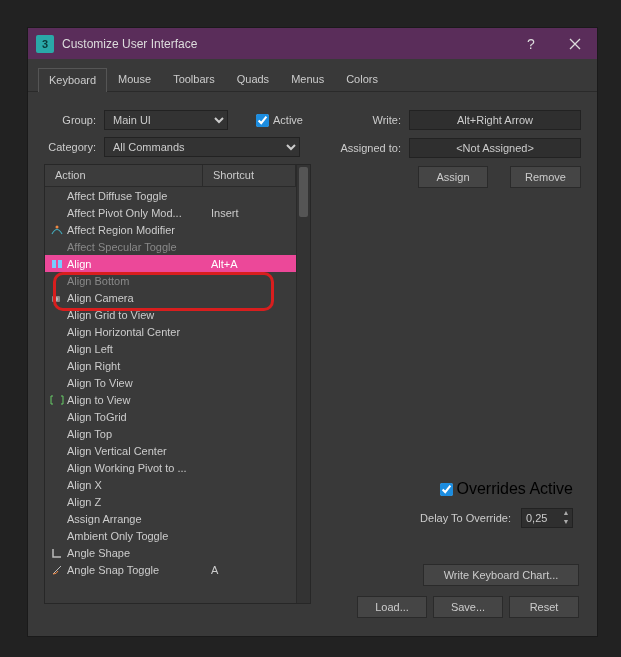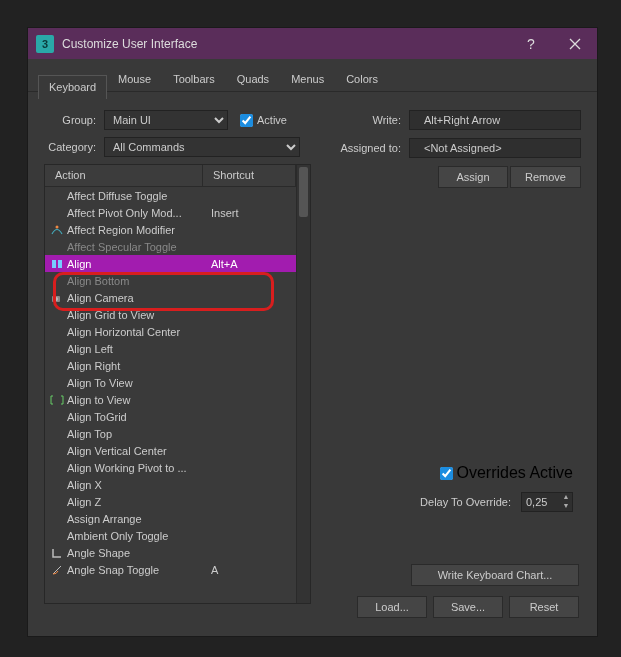--- a/index.html
+++ b/index.html
@@ -4,56 +4,56 @@
 <style>
 * { margin: 0; padding: 0; box-sizing: border-box; font-family: "Segoe UI", Tahoma, sans-serif; }
 body { background: #222; width: 621px; height: 657px; overflow: hidden; }
 .window { position: absolute; left: 27px; top: 27px; width: 571px; height: 610px; background: #393939; border: 1px solid #1a1a1a; }
 .titlebar { height: 31px; background: #5a2d5a; display: flex; align-items: center; color: #ddd; font-size: 12px; }
 .titlebar .app-icon { width: 18px; height: 18px; background: #2aa8a8; margin: 0 8px; border-radius: 2px; display: flex; align-items: center; justify-content: center; font-size: 11px; font-weight: bold; color: #0a3a3a; }
 .titlebar .title { flex: 1; }
 .titlebar .btn { width: 44px; height: 31px; display: flex; align-items: center; justify-content: center; color: #ddd; font-size: 14px; }
 .tabs { display: flex; padding: 8px 10px 0 10px; border-bottom: 1px solid #2a2a2a; }
 .tab { padding: 5px 10px 6px 10px; font-size: 11px; color: #ccc; border: 1px solid transparent; border-bottom: none; cursor: pointer; }
-.tab.active { background: #393939; border-color: #555; position: relative; top: 8px; }
+.tab.active { background: #393939; border-color: #555; position: relative; top: 1px; }
 .content { padding: 18px 16px; color: #ccc; font-size: 11px; display: flex; gap: 18px; }
 .left { width: 268px; }
 .right { flex: 1; }
 .row { display: flex; align-items: center; margin-bottom: 7px; }
 .row .lbl { width: 60px; text-align: right; padding-right: 8px; }
 select { background: #333; color: #ccc; border: 1px solid #222; font-size: 11px; height: 20px; padding: 0 4px; }
-.checkbox { display: flex; align-items: center; gap: 4px; }
+.checkbox { display: flex; align-items: center; gap: 4px; margin-left: 16px; }
 .checkbox input { accent-color: #1c8de0; width: 13px; height: 13px; }
 .action-box { border: 1px solid #272727; background: #3a3a3a; margin-top: 6px; height: 440px; display: flex; }
 .action-list { flex: 1; overflow: hidden; }
 .list-header { display: flex; background: #3c3c3c; border-bottom: 1px solid #2a2a2a; height: 22px; }
 .list-header .col { padding: 4px 10px; font-size: 11px; color: #ccc; border-right: 1px solid #2a2a2a; }
 .col-action { width: 158px; }
 .col-shortcut { flex: 1; }
 .list-body { overflow-y: auto; height: calc(100% - 22px); }
 .list-row { display: flex; align-items: center; height: 17px; padding-left: 4px; font-size: 11px; color: #ccc; position: relative; }
 .list-row .icon { width: 15px; height: 14px; margin-right: 3px; display: flex; align-items: center; justify-content: center; flex-shrink: 0; }
 .list-row .action-text { width: 140px; overflow: hidden; white-space: nowrap; text-overflow: ellipsis; }
 .list-row .shortcut-text { flex: 1; padding-left: 4px; }
-.list-row.selected { background: #a21caf; color: #fff; }
+.list-row.selected { background: #ec4899; color: #fff; }
 .list-row.dimmed { color: #888; }
 .highlight-box { position: absolute; border: 3px solid #d81e1e; border-radius: 10px; pointer-events: none; }
 .scrollbar { width: 14px; background: #333; border-left: 1px solid #2a2a2a; position: relative; }
 .scroll-thumb { position: absolute; top: 2px; left: 2px; right: 2px; height: 50px; background: #555; border-radius: 2px; }
 .field-row { display: flex; align-items: center; margin-bottom: 8px; }
 .field-row .flbl { width: 80px; text-align: right; padding-right: 8px; white-space: nowrap; }
-input[type=text] { background: #2f2f2f; border: 1px solid #222; color: #ccc; font-size: 11px; height: 20px; padding: 0 14px; flex: 1; }
-.btns { display: flex; gap: 2px; margin-top: 4px; justify-content: flex-end; }
+input[type=text] { background: #2f2f2f; border: 1px solid #222; color: #ccc; font-size: 11px; height: 20px; padding: 0 14px; flex: 1; text-align: center; }
+.btns { display: flex; gap: 22px; margin-top: 4px; justify-content: flex-end; }
 button { background: #454545; border: 1px solid #2a2a2a; color: #ccc; font-size: 11px; height: 22px; padding: 0 14px; cursor: pointer; min-width: 70px; }
-button.wide { width: 168px; }
+button.wide { width: 156px; }
 .spinner { display: inline-flex; align-items: center; background: #2f2f2f; border: 1px solid #222; height: 20px; }
 .spinner input { border: none; width: 38px; height: 18px; text-align: left; padding: 0 4px; }
 .spinner .arrows { width: 12px; display: flex; flex-direction: column; }
 .spinner .arrows div { height: 9px; font-size: 7px; color: #aaa; text-align: center; line-height: 8px; cursor: pointer; }
-.override-section { position: absolute; bottom: 124px; right: 24px; }
+.override-section { position: absolute; bottom: 108px; right: 24px; }
 .bottom-buttons { position: absolute; bottom: 18px; right: 18px; display: flex; gap: 6px; }
 .write-chart { position: absolute; bottom: 50px; right: 18px; }
 .icon-svg { width: 14px; height: 14px; }
 </style>
 </head>
 <body>
 
 <div class="window">
   <div class="titlebar">
     <div class="app-icon">3</div>

